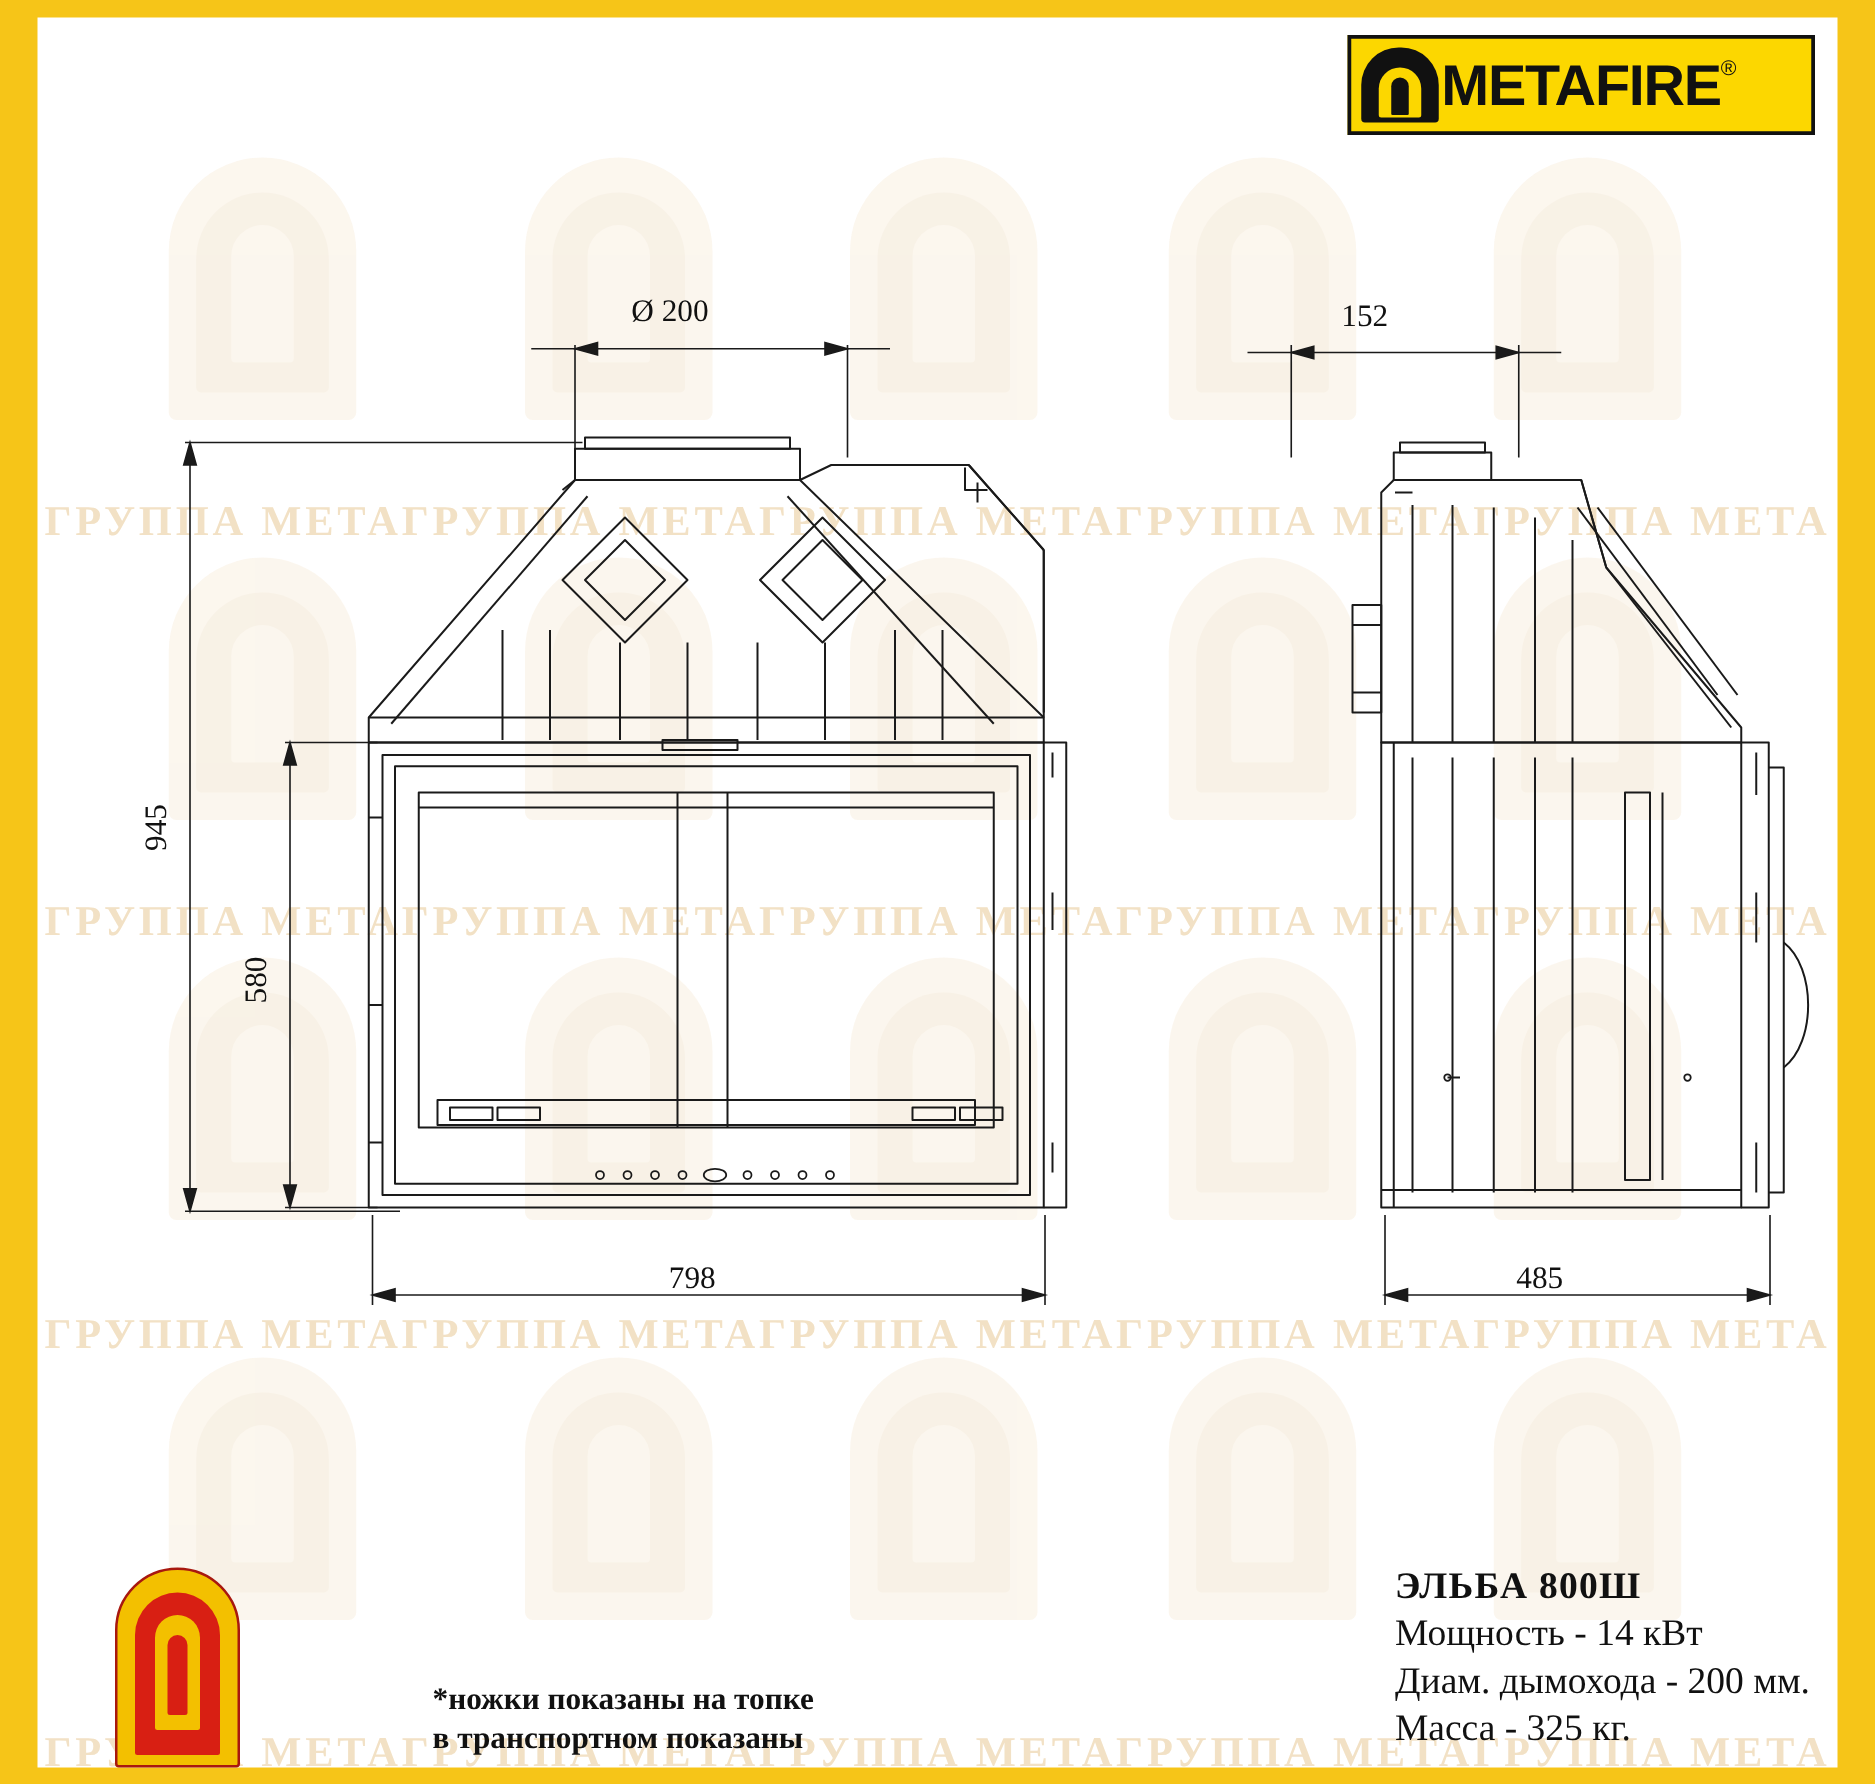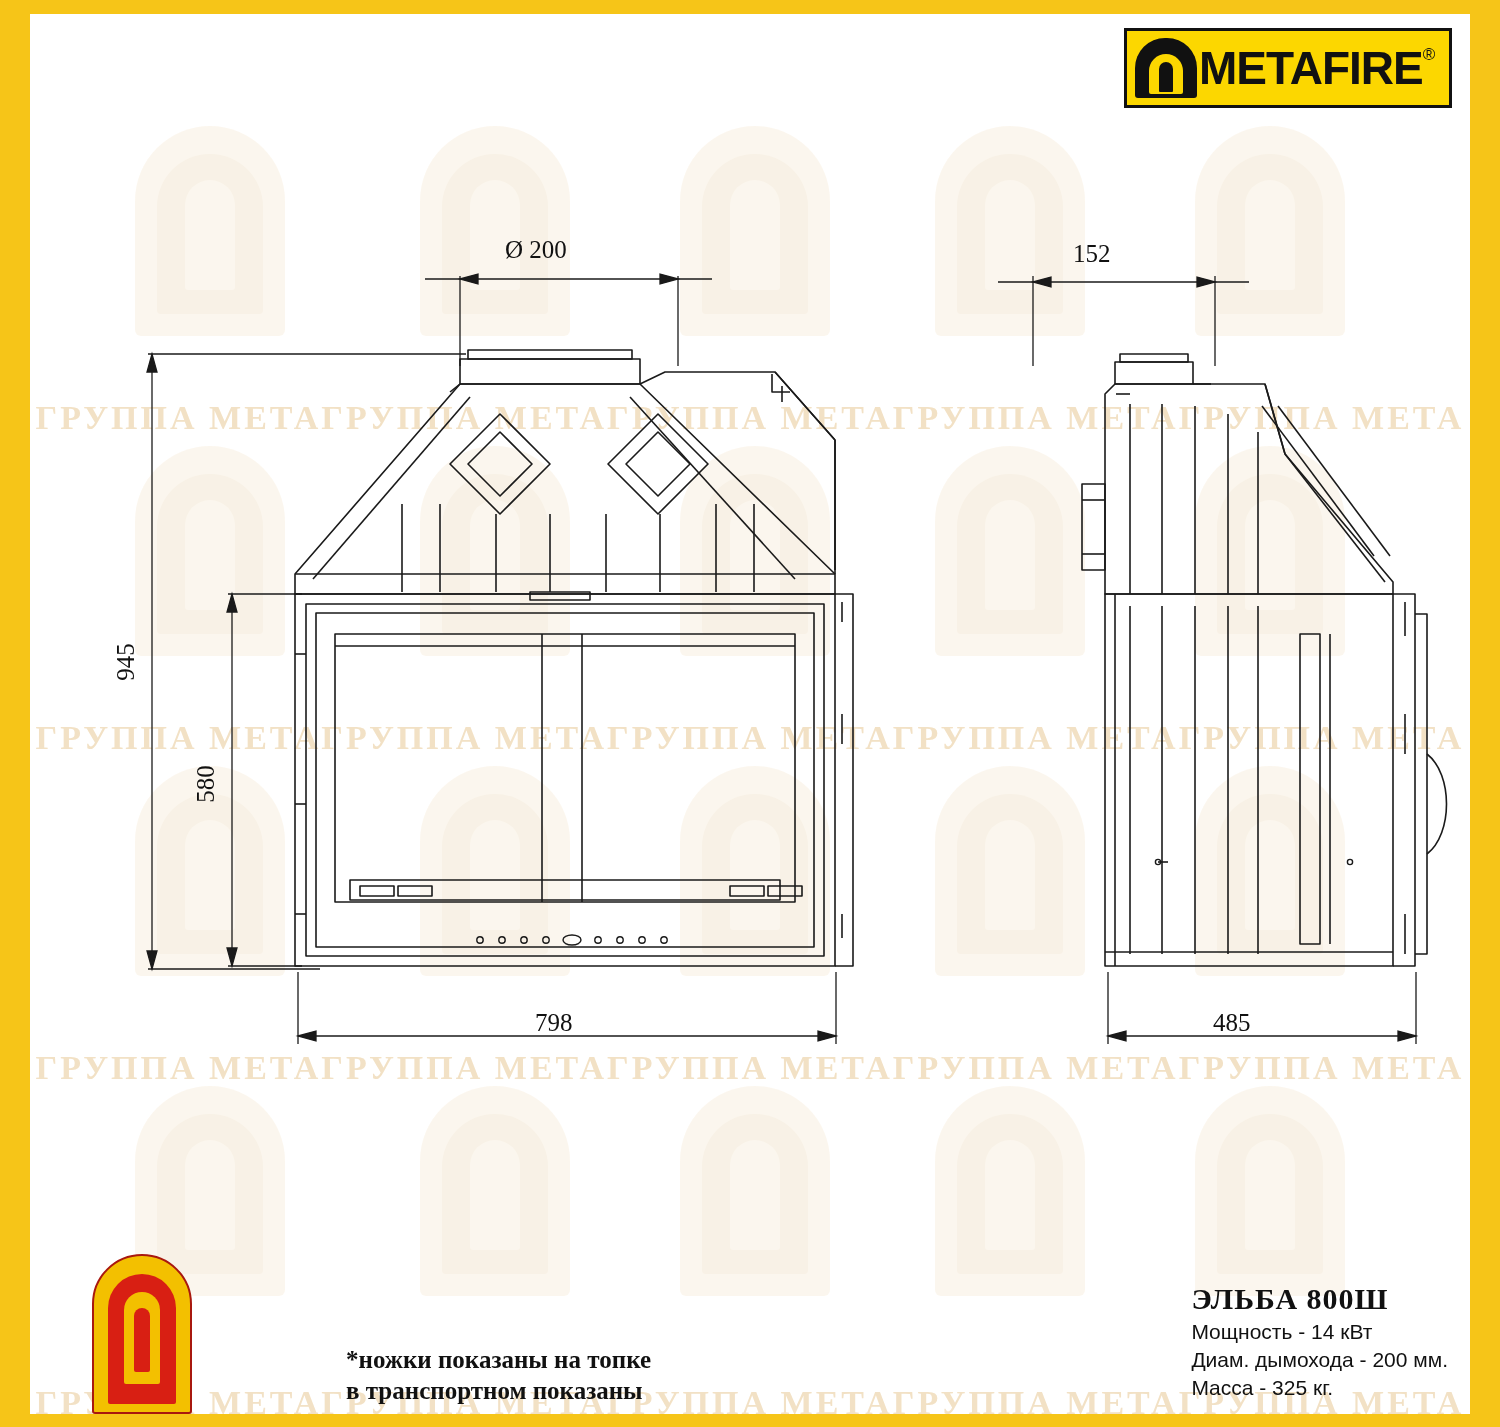--- a/index.html
+++ b/index.html
@@ -14,21 +14,21 @@
       border-radius:75px 75px 6px 6px;}
   .wm-arch .fig{position:absolute;left:22px;top:28px;width:106px;height:160px;
       background:#e9d3ad;border-radius:53px 53px 4px 4px;}
   .wm-arch .fig:after{content:"";position:absolute;left:28px;top:26px;width:50px;height:110px;
       background:#f4e3c8;border-radius:25px 25px 3px 3px;}
   .wm-text{position:absolute;left:0;width:1440px;text-align:center;
       font-family:"Liberation Serif",serif;font-weight:bold;font-size:34px;letter-spacing:3px;
       color:#f0dcbb;opacity:.85;white-space:nowrap;}
 
   
-  .logo{position:absolute;right:18px;top:14px;width:328px;height:80px;background:#fcd700;
+  .logo{position:absolute;right:18px;top:14px;width:374px;height:80px;background:#fcd700;
         border:3px solid #111;box-sizing:border-box;display:flex;align-items:center;}
   .logo .mark{width:62px;height:60px;margin-left:8px;background:#111;border-radius:30px 30px 3px 3px;
         position:relative;flex:none;}
   .logo .mark:after{content:"";position:absolute;left:14px;top:16px;width:34px;height:40px;
         background:#fcd700;border-radius:17px 17px 2px 2px;}
   .logo .mark:before{content:"";position:absolute;left:24px;top:24px;width:14px;height:30px;
         background:#111;border-radius:7px 7px 1px 1px;z-index:2;}
   .logo .word{font-family:"Liberation Sans",sans-serif;font-weight:bold;font-size:46px;
         letter-spacing:-1px;color:#111;margin-left:2px;}
   .logo .reg{font-family:"Liberation Sans",sans-serif;font-size:17px;color:#111;
@@ -38,21 +38,21 @@
   svg.draw{position:absolute;left:0;top:0;width:1440px;height:1400px;}
 
   .dimtxt{position:absolute;font-family:"Liberation Serif",serif;font-size:25px;color:#111;
       white-space:nowrap;}
   .vert{transform:rotate(-90deg);transform-origin:center center;}
 
   
   .spec{position:absolute;right:22px;bottom:14px;color:#111;}
   .spec .title{font-family:"Liberation Serif",serif;font-weight:bold;font-size:30px;
       letter-spacing:1px;margin-bottom:4px;}
-  .spec .row{font-family:Liberation Sans, sans-serif;font-size:21px;margin-top:4px;}
+  .spec .row{font-family:Liberation Serif, serif;font-size:30px;margin-top:4px;}
 
   .note{position:absolute;left:300px;bottom:8px;font-family:"Liberation Serif",serif;
       font-weight:bold;font-size:25px;color:#111;line-height:1.25;margin-left:16px;}
 
   
   .emblem{position:absolute;left:62px;bottom:0px;width:100px;height:160px;}
   .emblem .bg{position:absolute;inset:0;background:#f3c000;border-radius:50px 50px 3px 3px;
       border:2px solid #a8180f;box-sizing:border-box;}
   .emblem .fig{position:absolute;left:16px;top:20px;width:68px;height:130px;
       background:#d81f13;border-radius:34px 34px 2px 2px;}

